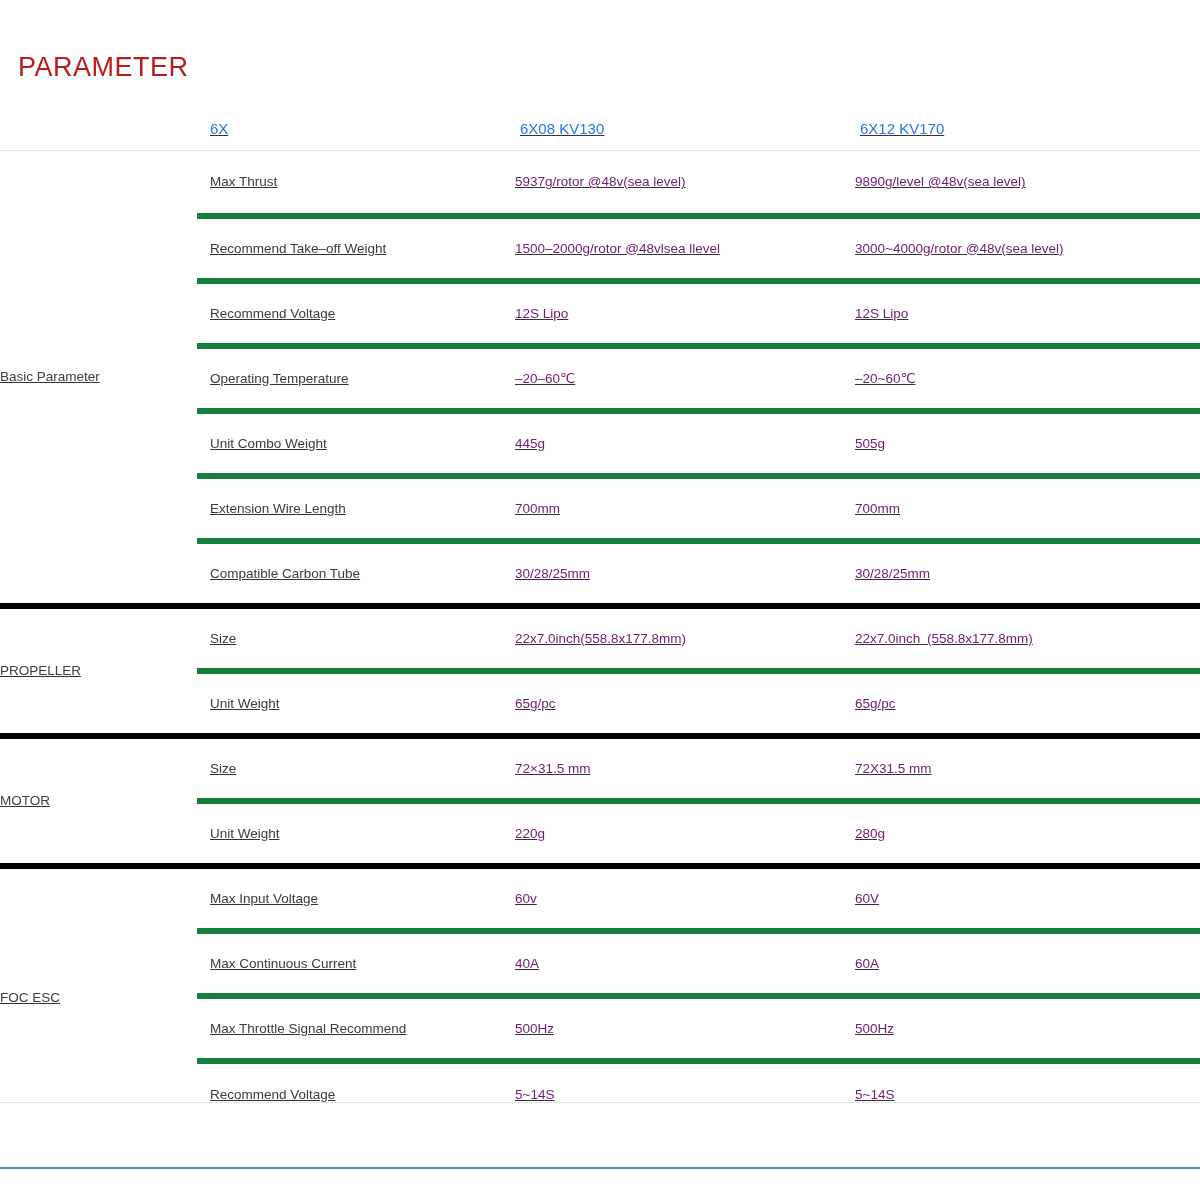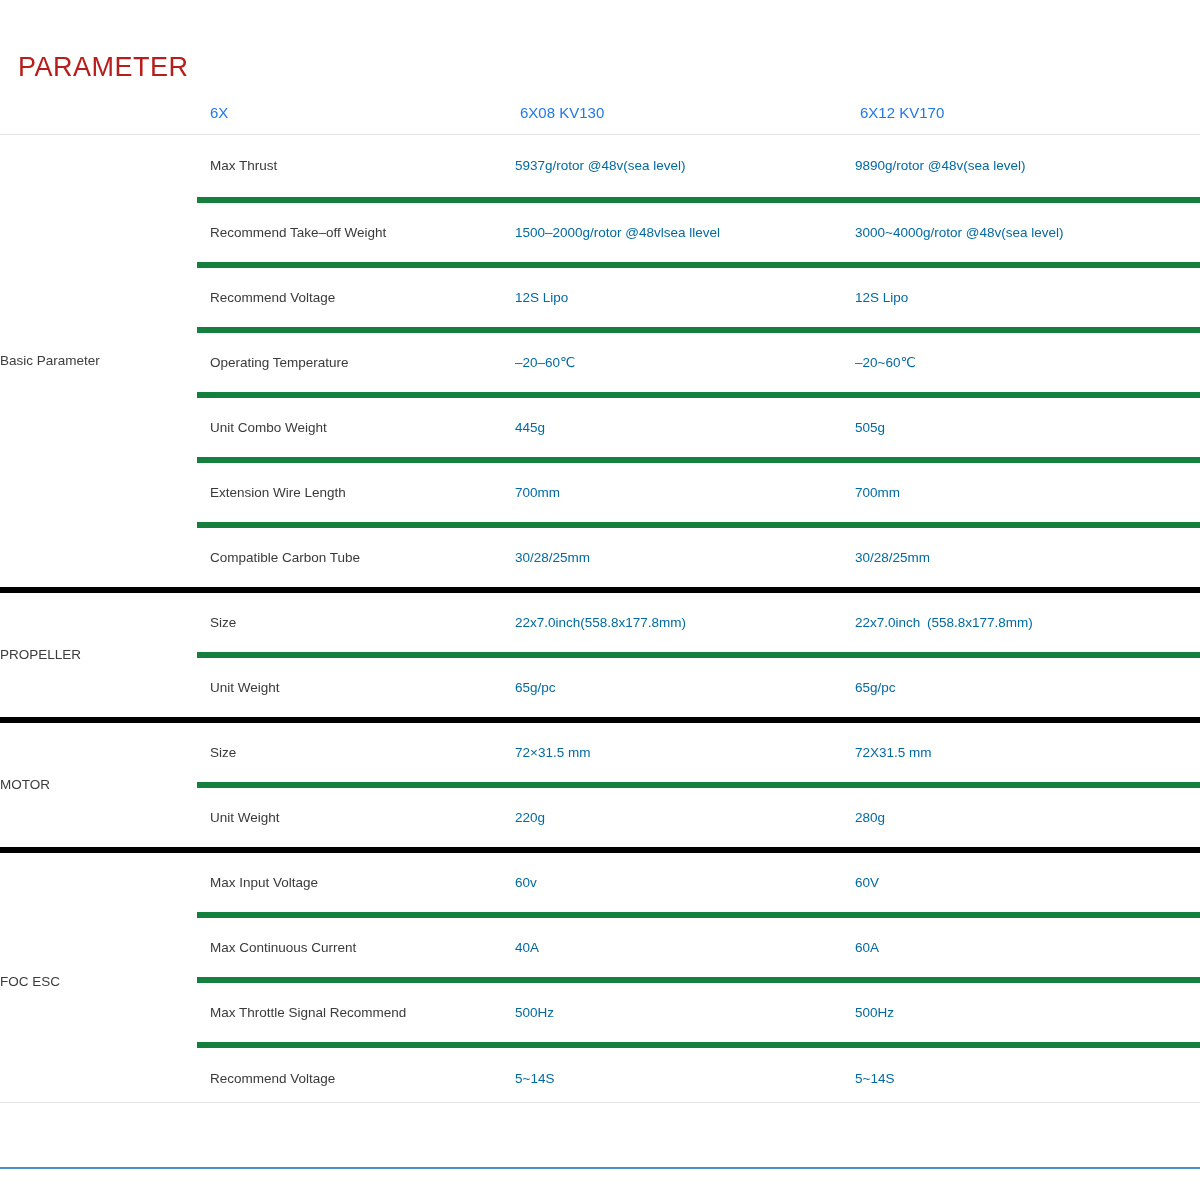--- a/index.html
+++ b/index.html
@@ -28,24 +28,25 @@
     letter-spacing: 0.5px;
     color: #b91c1c;
     line-height: 1;
     white-space: nowrap;
   }
 
   
   .param-table {
     position: absolute;
     left: 0;
-    top: 92px;
+    top: 108px;
     width: 1200px;
     border-collapse: collapse;
     table-layout: fixed;
+    text-decoration: underline;
   }
 
   .col-section { width: 197px; }
   .col-label   { width: 310px; }
   .col-v1      { width: 340px; }
   .col-v2      { width: 353px; }
 
   
   .head-row td {
     padding: 12px 0 13px 0;
@@ -68,21 +69,21 @@
 
   
   .body-row td {
     font-size: 13.5px;
     color: #3c3c3c;
     vertical-align: middle;
     height: 65px;
     padding: 0;
   }
   .body-row td.lbl  { padding-left: 13px; font-size: 13.5px; color: #3a3a3a; }
-  .body-row td.val  { padding-left: 8px;  font-size: 13.5px; color: #0369a1; margin-left: 12px; }
+  .body-row td.val  { padding-left: 8px;  font-size: 13.5px; color: #701a75; margin-left: 12px; }
 
   
   .body-row.div td.lbl,
   .body-row.div td.val {
     border-top: 6px solid #15803d;
   }
 
   
   tr.section-div td {
     border-top: 6px solid #000000;
@@ -122,21 +123,21 @@
       <tr class="head-row">
         <td class="blank"></td>
         <td class="cell-pad">6X</td>
         <td class="cell-pad">6X08 KV130</td>
         <td class="cell-pad">6X12 KV170</td>
       </tr>
       <tr class="body-row">
         <td class="section-label" rowspan="7">Basic Parameter</td>
         <td class="lbl">Max Thrust</td>
         <td class="val">5937g/rotor @48v(sea level)</td>
-        <td class="val">9890g/rotor @48v(sea level)</td>
+        <td class="val">9890g/level @48v(sea level)</td>
       </tr>
       <tr class="body-row div">
         <td class="lbl">Recommend Take–off Weight</td>
         <td class="val">1500–2000g/rotor @48vlsea llevel</td>
         <td class="val">3000~4000g/rotor @48v(sea level)</td>
       </tr>
       <tr class="body-row div">
         <td class="lbl">Recommend Voltage</td>
         <td class="val">12S Lipo</td>
         <td class="val">12S Lipo</td>

